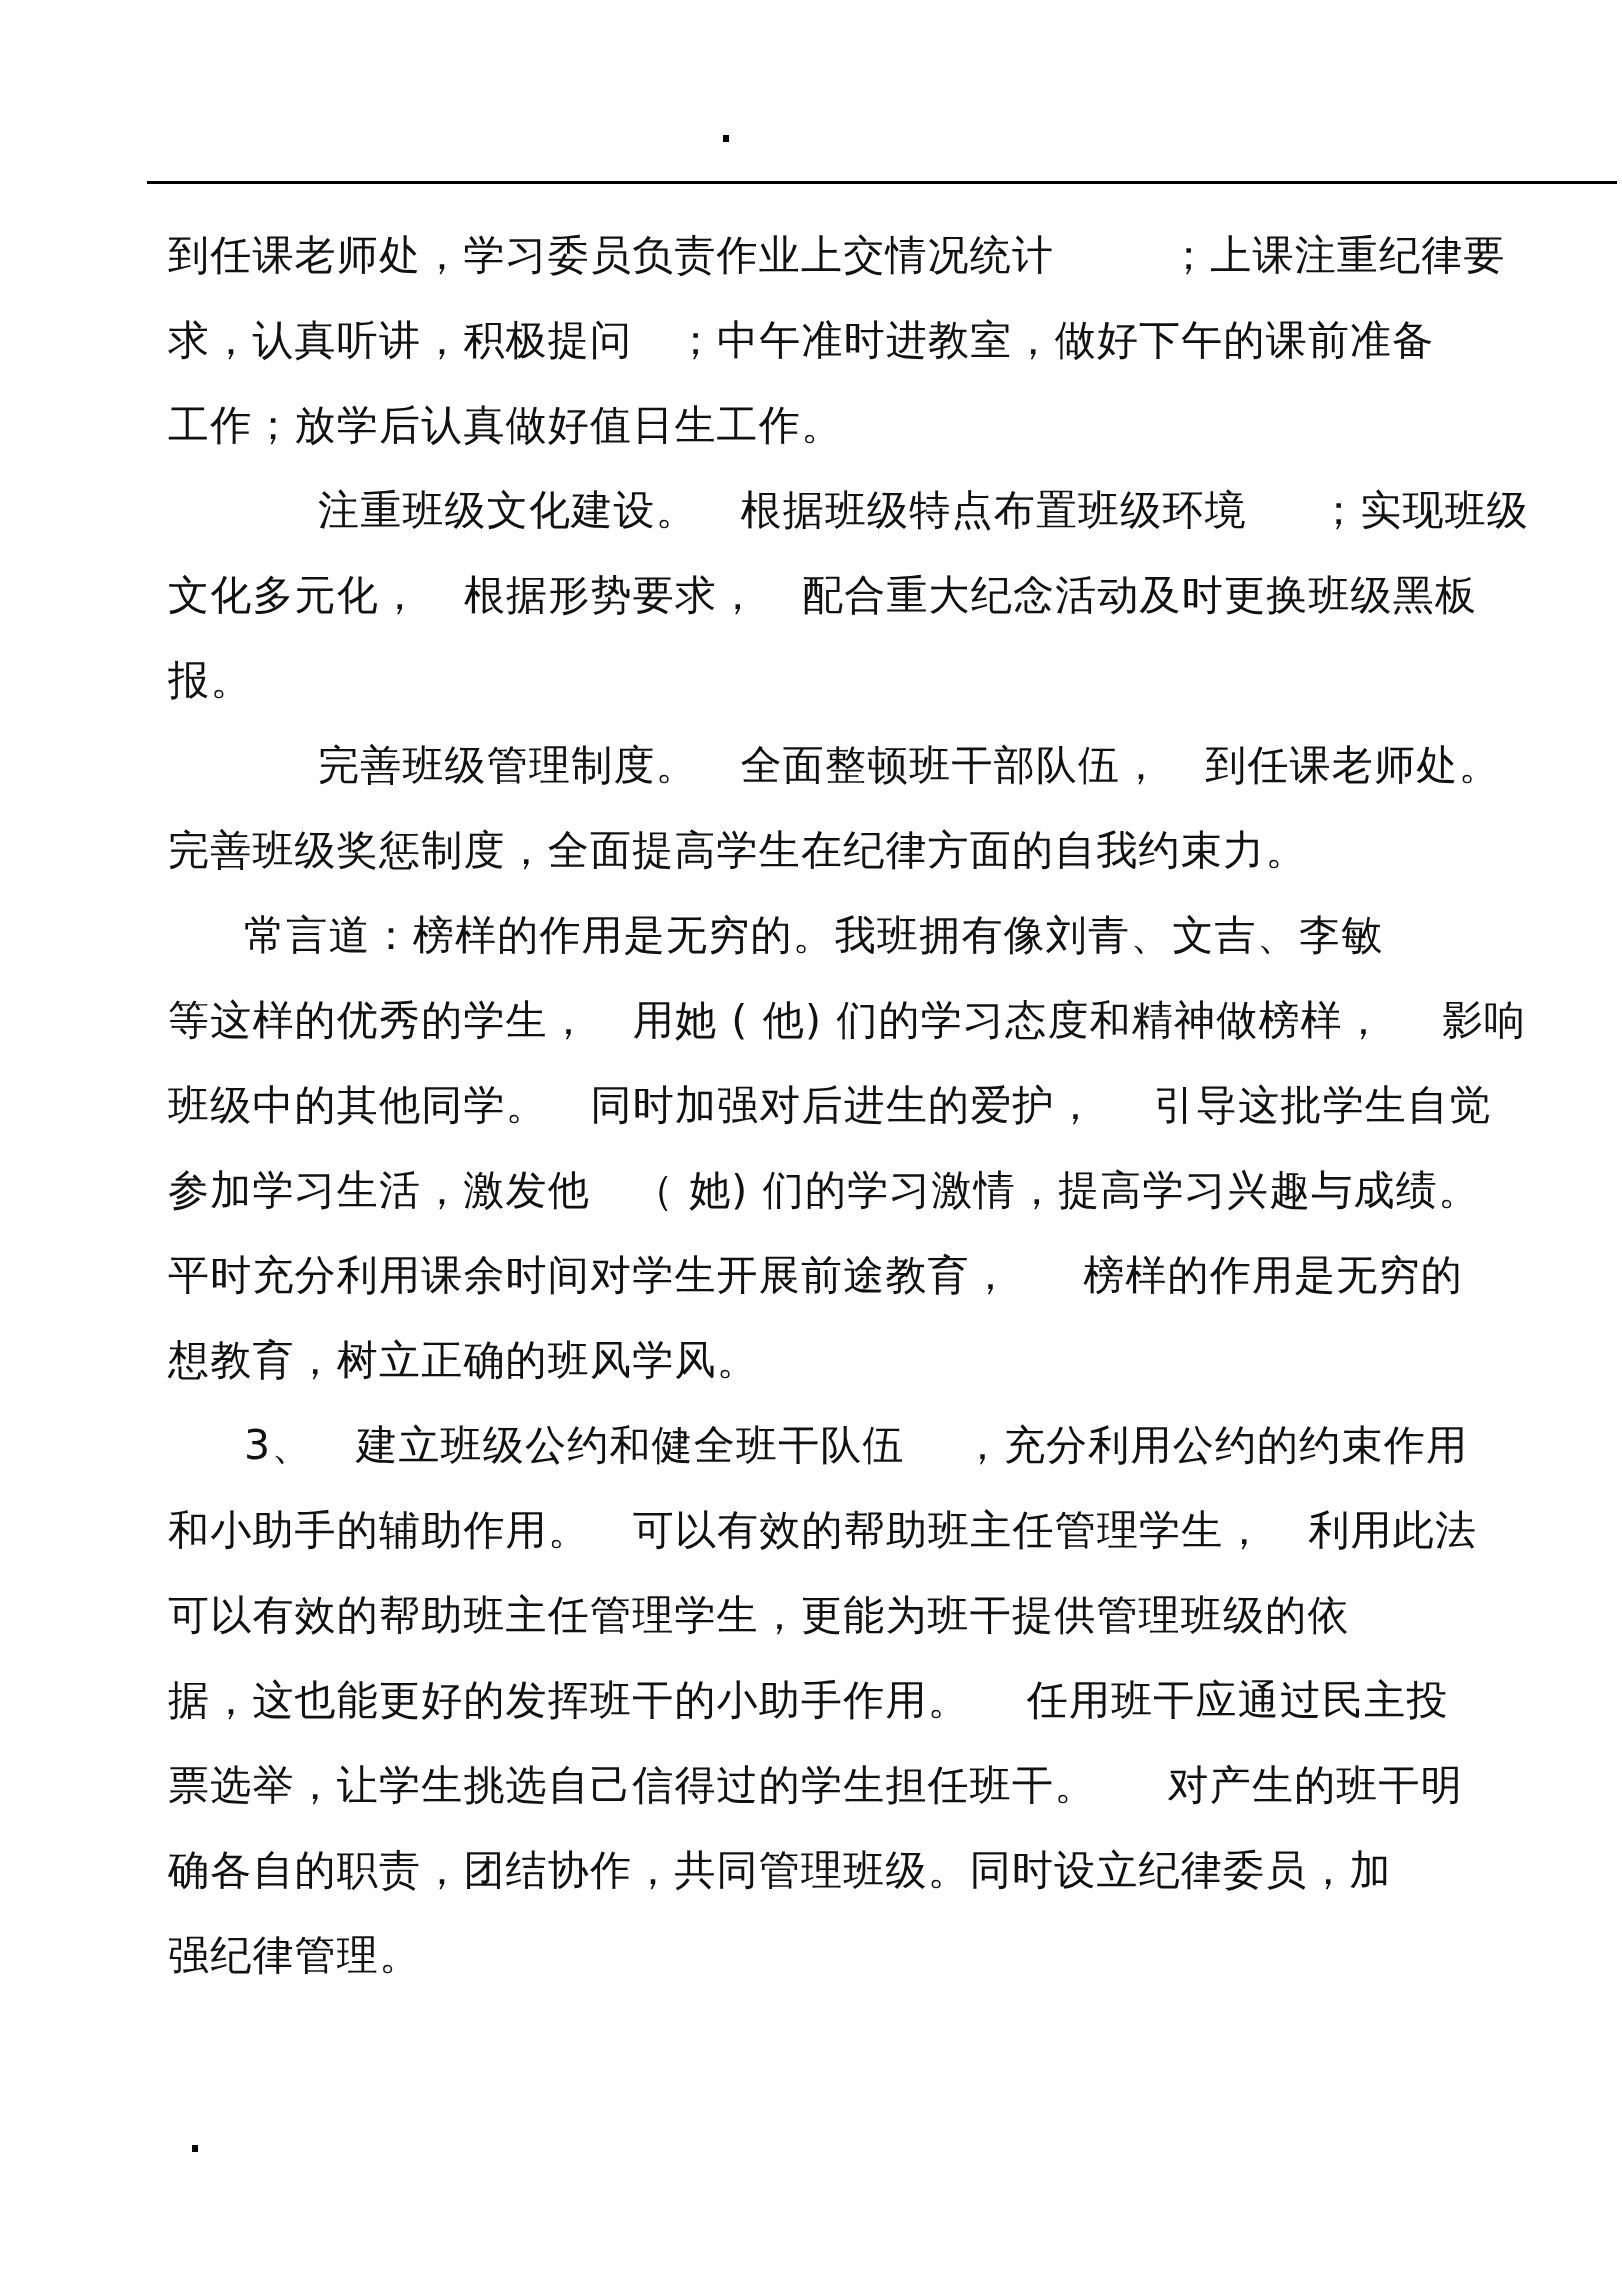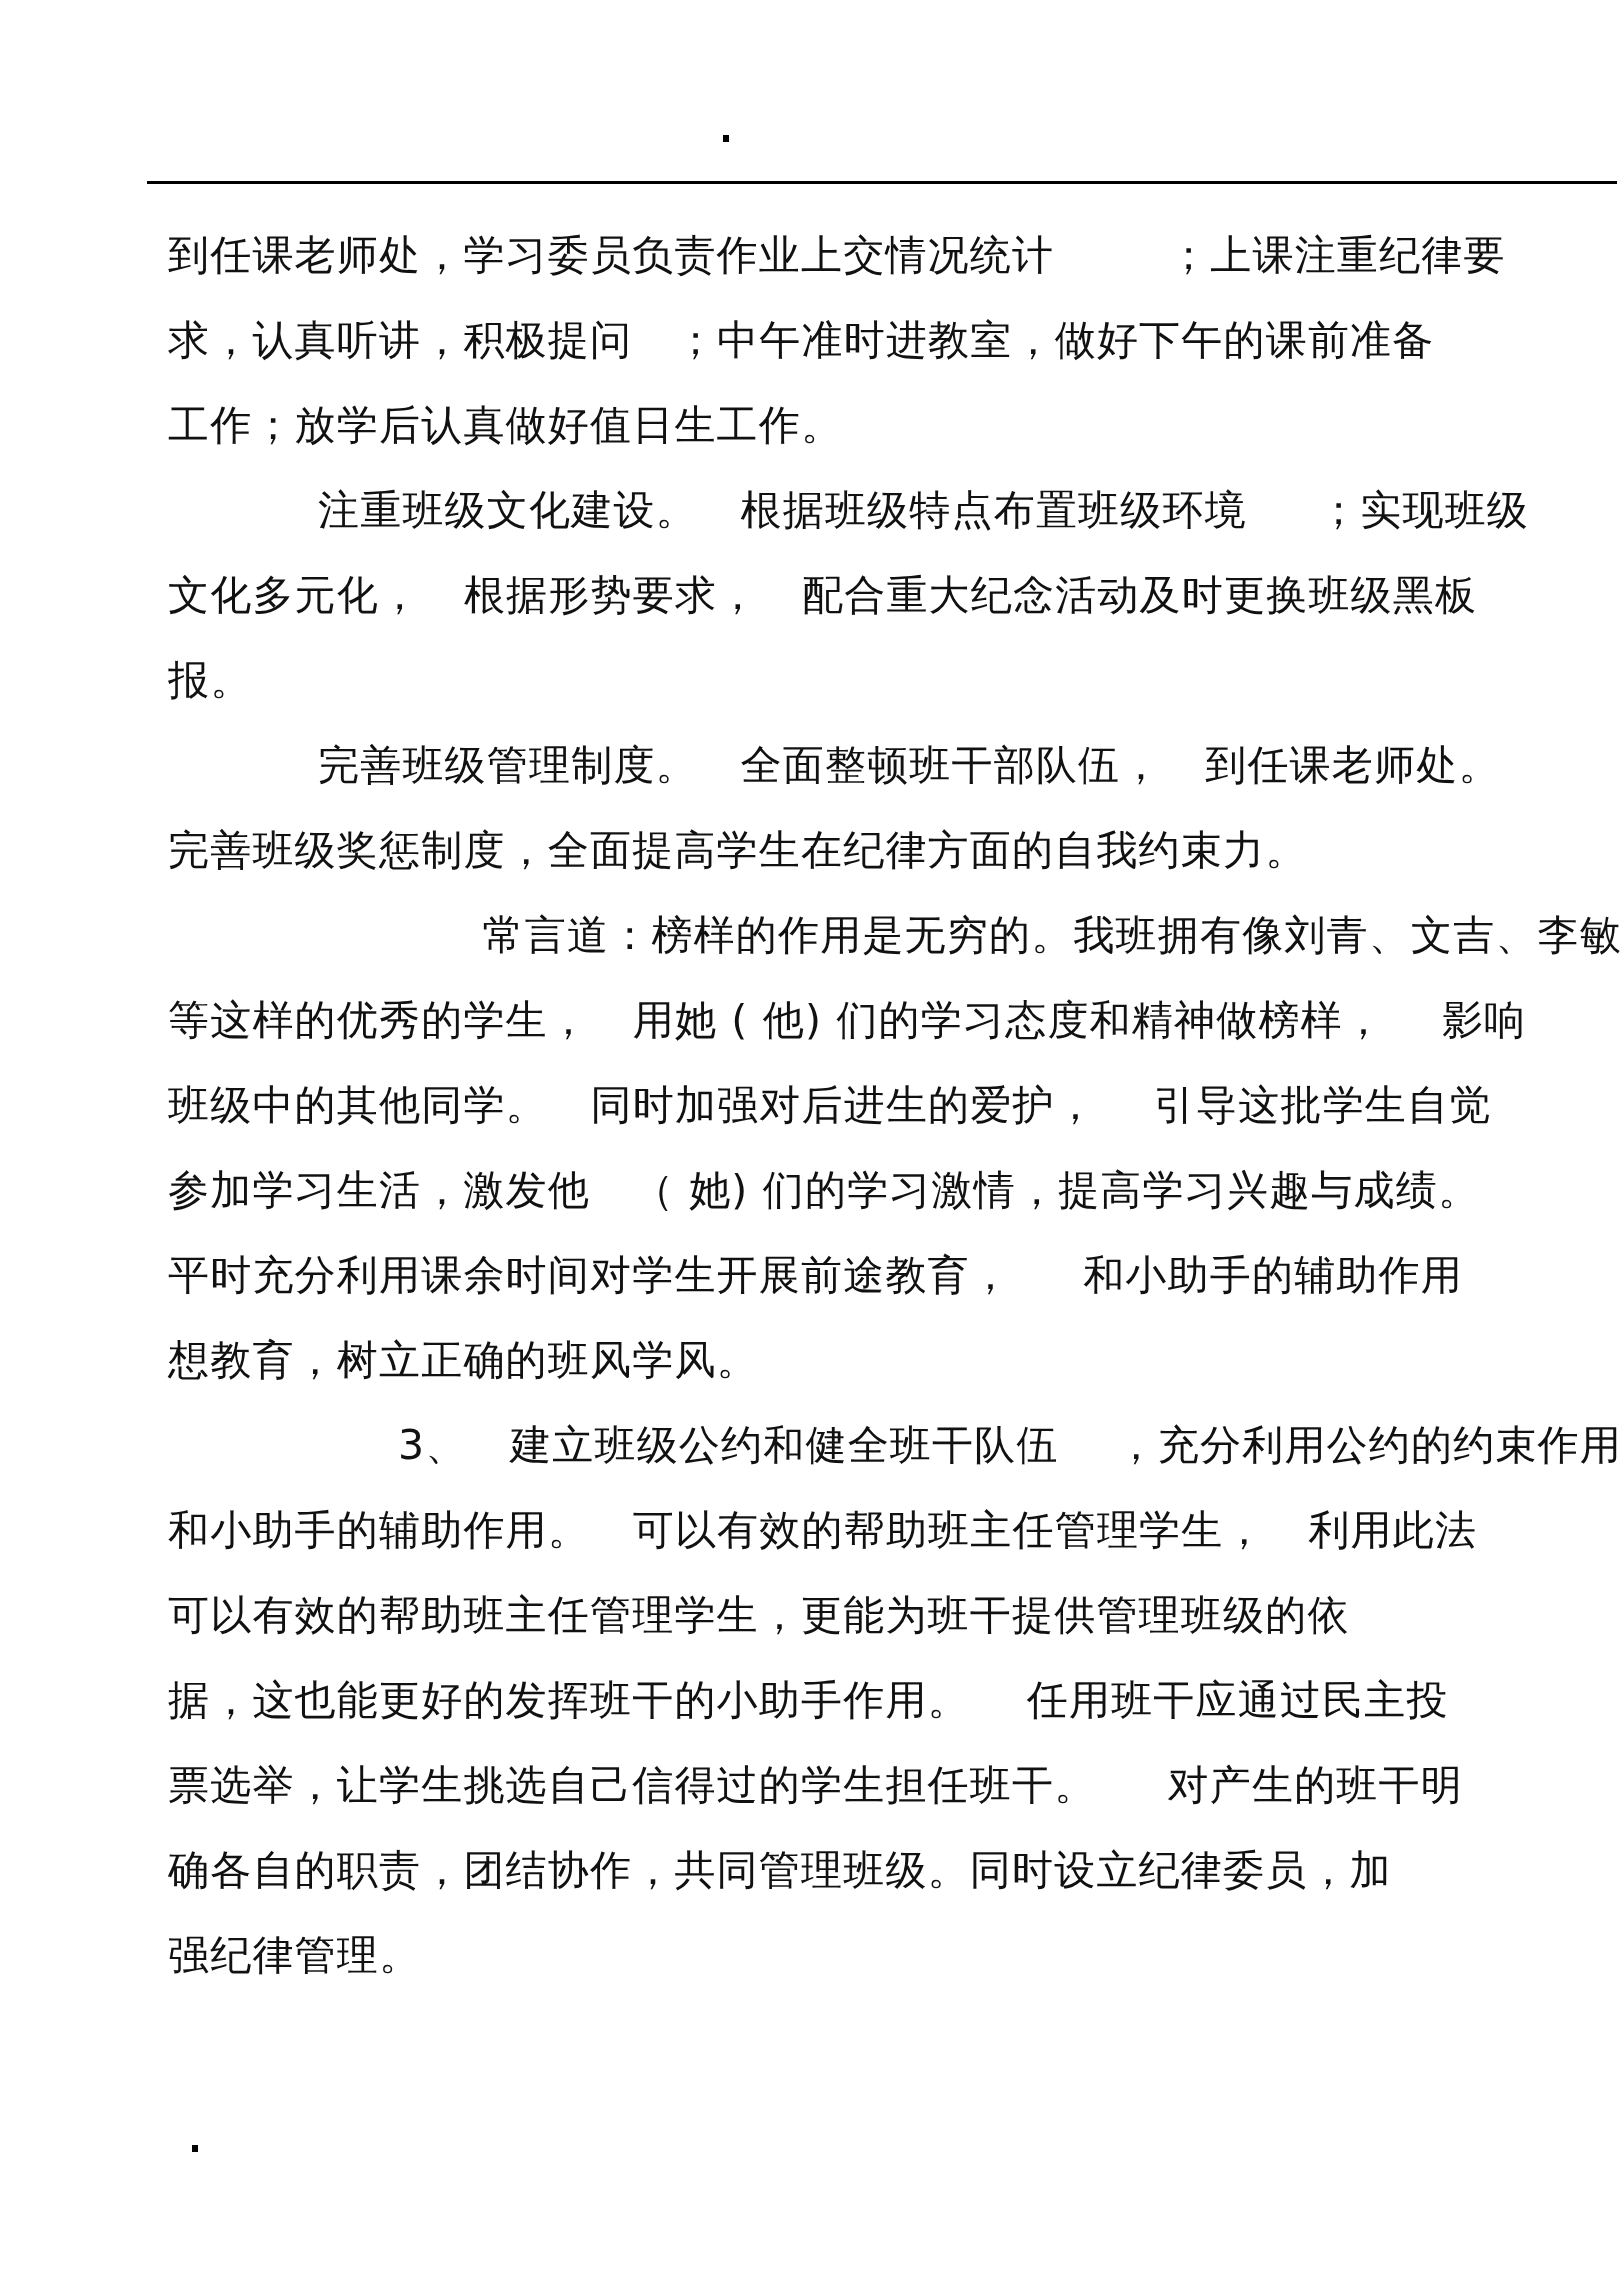--- a/index.html
+++ b/index.html
@@ -59,21 +59,21 @@
     letter-spacing: 1.2px;
     white-space: pre;
     color: #111111;
     font-weight: 400;
   }
   .line span.txt {
     display: inline-block;
     vertical-align: baseline;
   }
   .indent-0 { padding-left: 168px; }
-  .indent-1 { padding-left: 244px; text-align: right; }
+  .indent-1 { padding-left: 244px; }
   .indent-2 { padding-left: 318px; }
   
   .footer-zone {
     position: absolute;
     left: 0;
     top: 2068px;
     width: 1622px;
     height: 227px;
   }
   .footer-dot {
@@ -101,21 +101,21 @@
       <div class="line indent-0"><span class="txt">工作；放学后认真做好值日生工作。</span></div>
       <div class="line indent-2"><span class="txt">注重班级文化建设。   根据班级特点布置班级环境     ；实现班级</span></div>
       <div class="line indent-0"><span class="txt">文化多元化，   根据形势要求，   配合重大纪念活动及时更换班级黑板</span></div>
       <div class="line indent-0"><span class="txt">报。</span></div>
       <div class="line indent-2"><span class="txt">完善班级管理制度。   全面整顿班干部队伍，   到任课老师处。</span></div>
       <div class="line indent-0"><span class="txt">完善班级奖惩制度，全面提高学生在纪律方面的自我约束力。</span></div>
       <div class="line indent-1"><span class="txt">常言道：榜样的作用是无穷的。我班拥有像刘青、文吉、李敏</span></div>
       <div class="line indent-0"><span class="txt">等这样的优秀的学生，   用她 ( 他) 们的学习态度和精神做榜样，    影响</span></div>
       <div class="line indent-0"><span class="txt">班级中的其他同学。   同时加强对后进生的爱护，    引导这批学生自觉</span></div>
       <div class="line indent-0"><span class="txt">参加学习生活，激发他   （ 她) 们的学习激情，提高学习兴趣与成绩。</span></div>
-      <div class="line indent-0"><span class="txt">平时充分利用课余时间对学生开展前途教育，     和小助手的辅助作用</span></div>
+      <div class="line indent-0"><span class="txt">平时充分利用课余时间对学生开展前途教育，     榜样的作用是无穷的</span></div>
       <div class="line indent-0"><span class="txt">想教育，树立正确的班风学风。</span></div>
       <div class="line indent-1"><span class="txt">3、   建立班级公约和健全班干队伍    ，充分利用公约的约束作用</span></div>
       <div class="line indent-0"><span class="txt">和小助手的辅助作用。   可以有效的帮助班主任管理学生，   利用此法</span></div>
       <div class="line indent-0"><span class="txt">可以有效的帮助班主任管理学生，更能为班干提供管理班级的依</span></div>
       <div class="line indent-0"><span class="txt">据，这也能更好的发挥班干的小助手作用。    任用班干应通过民主投</span></div>
       <div class="line indent-0"><span class="txt">票选举，让学生挑选自己信得过的学生担任班干。     对产生的班干明</span></div>
       <div class="line indent-0"><span class="txt">确各自的职责，团结协作，共同管理班级。同时设立纪律委员，加</span></div>
       <div class="line indent-0"><span class="txt">强纪律管理。</span></div>
     </div>
 

